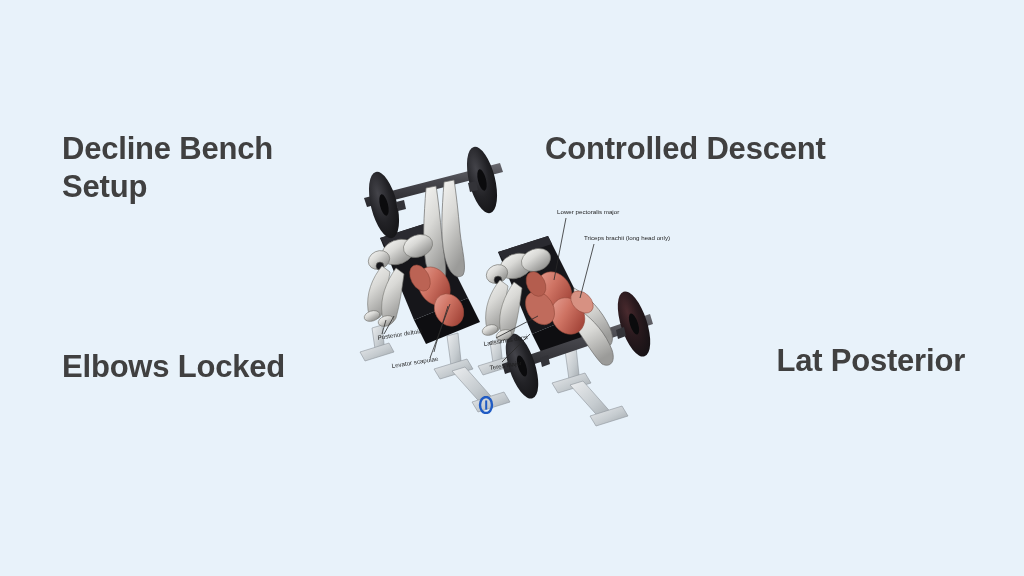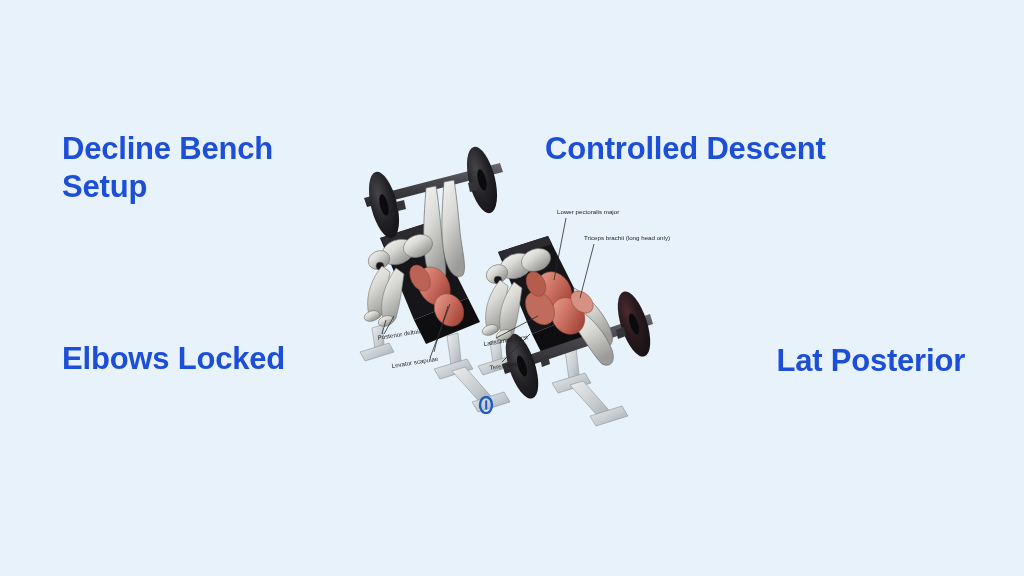--- a/index.html
+++ b/index.html
@@ -20,38 +20,38 @@
   }
 
   
   .callout {
     position: absolute;
     font-family: "Liberation Sans", sans-serif;
     font-weight: bold;
     font-size: 31px;
     line-height: 38px;
     letter-spacing: -0.2px;
-    color: #1d4ed8;
+    color: #404040;
     white-space: pre-line;
   }
   #callout-tl {
     left: 62px;
     top: 130px;
     width: 280px;
     text-align: left;
   }
   #callout-tr {
     right: 59px;
     top: 130px;
     width: 420px;
     text-align: left;
   }
   #callout-bl {
     left: 62px;
-    top: 340px;
+    top: 348px;
     width: 330px;
     text-align: left;
   }
   #callout-br {
     right: 59px;
     top: 342px;
     width: 420px;
     text-align: right;
   }
 

